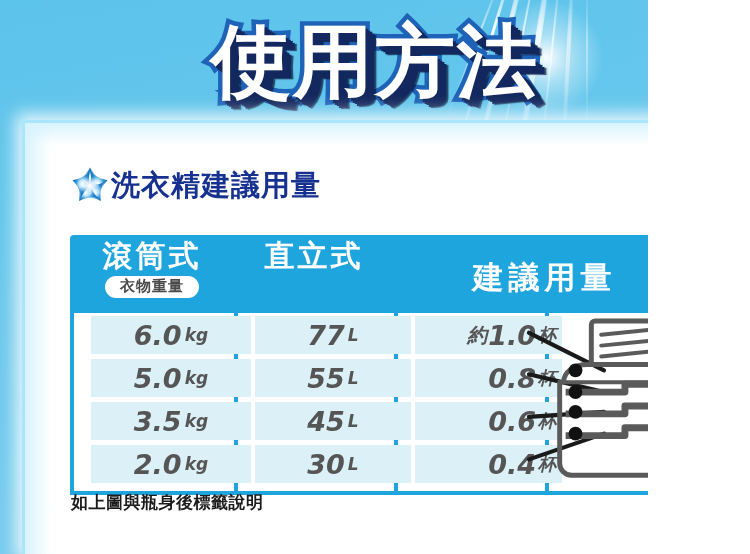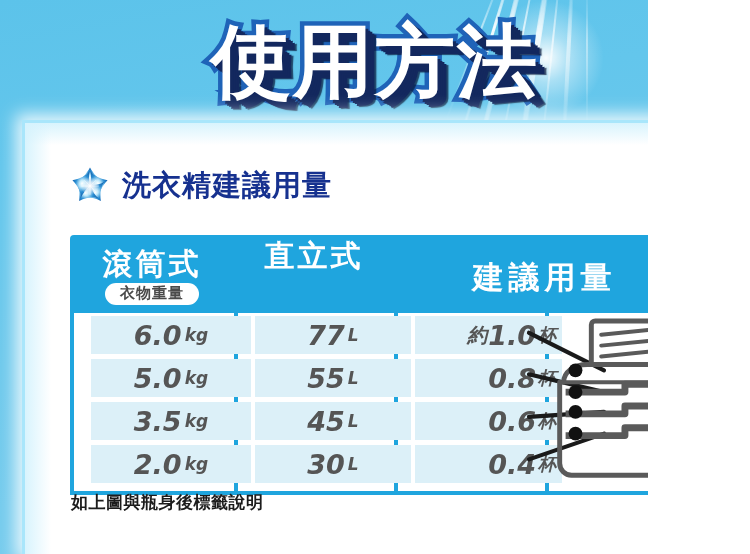--- a/index.html
+++ b/index.html
@@ -105,21 +105,20 @@
       linear-gradient(to bottom, rgba(214,243,253,.95) 0px, rgba(255,255,255,0) 22px),
       #ffffff;
   }
 
   
   .section-head {
     position: absolute;
     left: 44px; top: 42px;
     display: flex;
     align-items: center;
-    gap: 11px;
   }
   .star-icon { width: 42px; height: 42px; display: block; flex: 0 0 auto; }
   .section-title {
     font-family: "DejaVu Sans", "Liberation Sans", sans-serif;
     font-size: 29px;
     font-weight: 700;
     letter-spacing: 1px;
     color: #16318f;
     white-space: nowrap;
     text-shadow: 0 1px 0 rgba(255,255,255,.6);
@@ -139,21 +138,21 @@
     display: flex;
   }
   .th {
     position: relative;
     display: flex;
     flex-direction: column;
     align-items: center;
     justify-content: flex-start;
     padding-top: 4px;
   }
-  .th.c1 { width: 164px; justify-content: center; }
+  .th.c1 { width: 164px; }
   .th.c2 { width: 160px; }
   .th.c3 { width: 301px; justify-content: center; padding-top: 8px; }
   .th-main {
     font-family: "DejaVu Sans", "Liberation Sans", sans-serif;
     font-size: 30px;
     font-weight: 700;
     letter-spacing: 3px;
     color: #ffffff;
     line-height: 1.15;
     white-space: nowrap;

